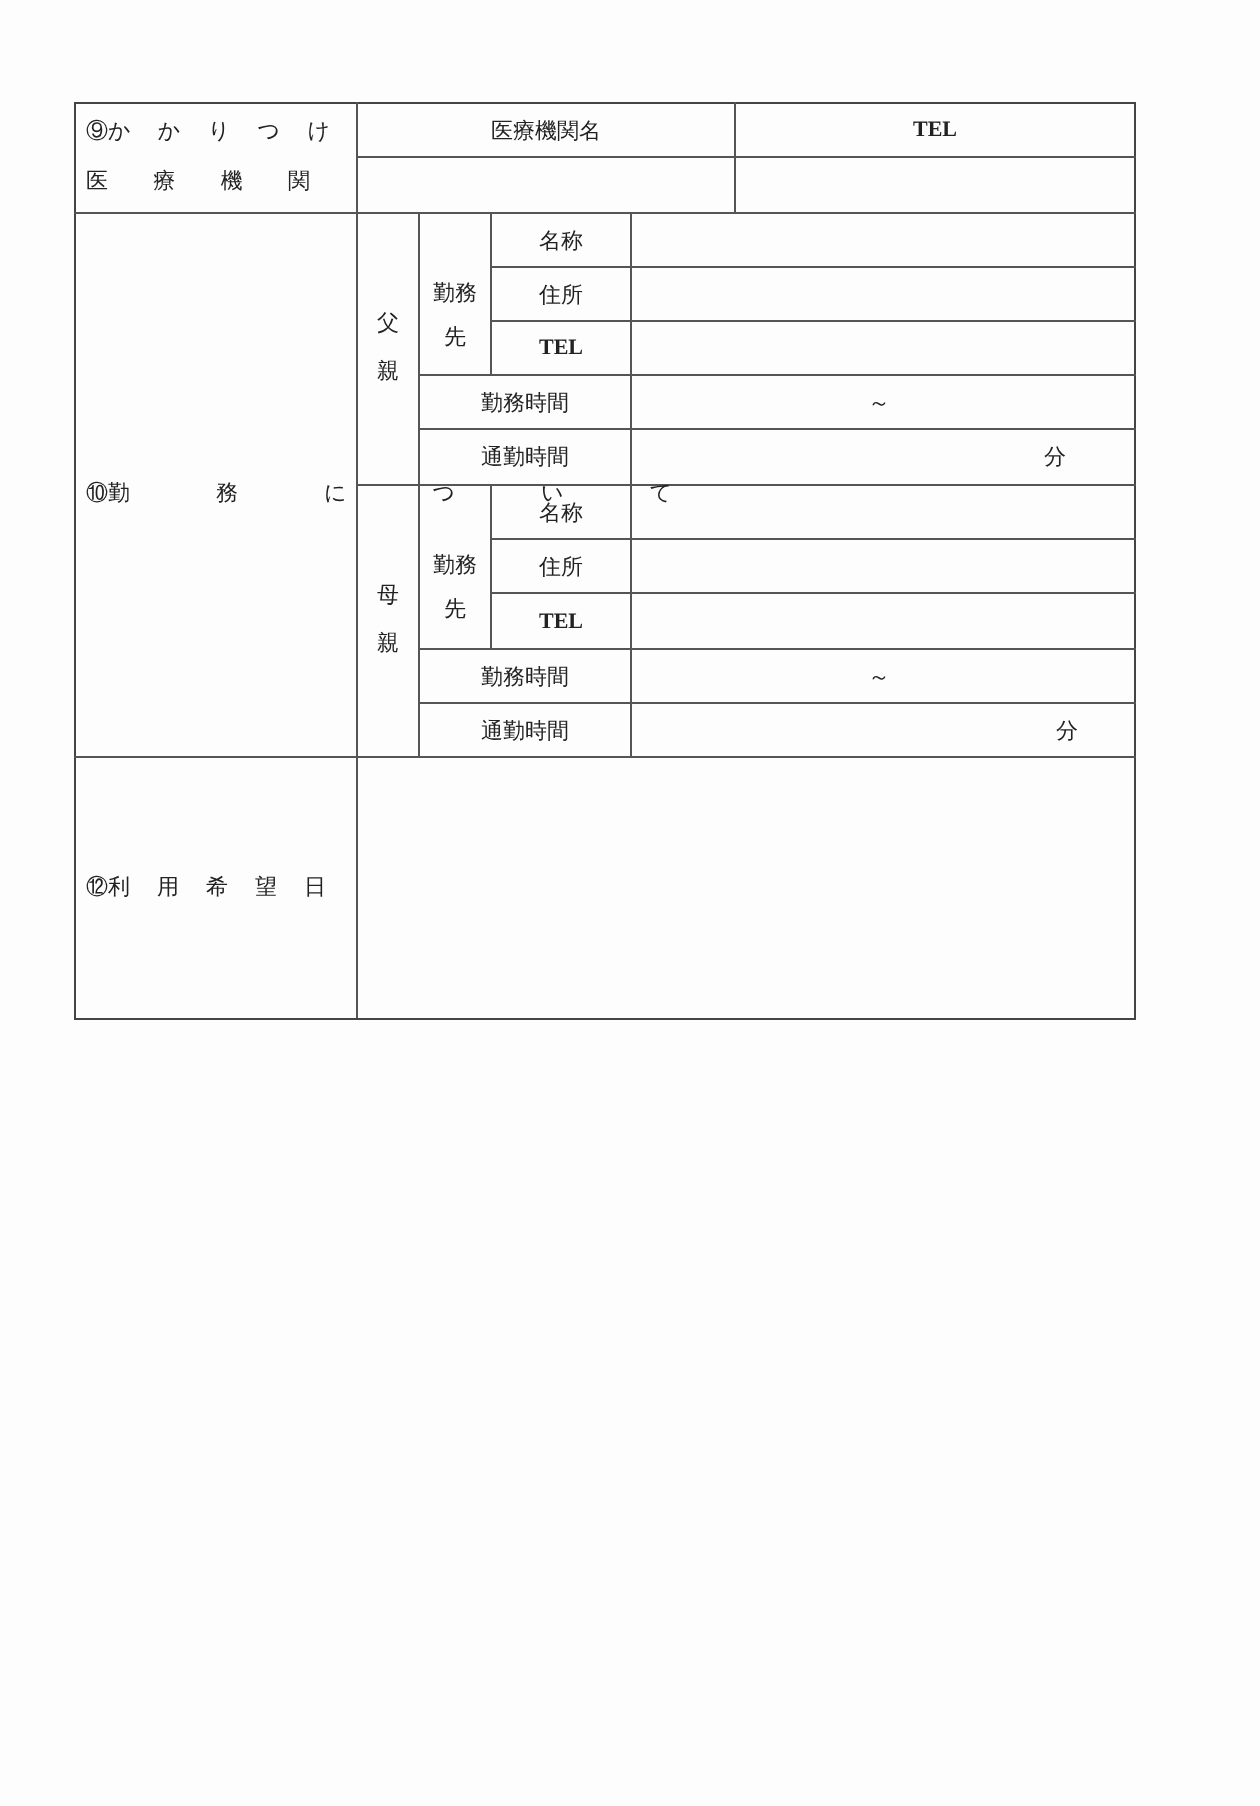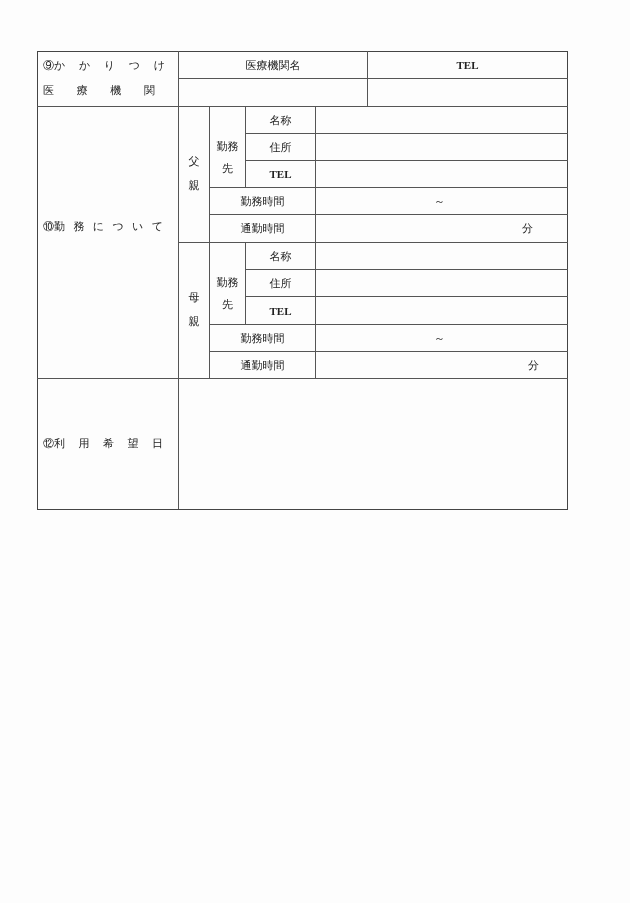--- a/index.html
+++ b/index.html
@@ -73,21 +73,21 @@
       <span>機</span>
       <span>関</span>
     </div>
   </div>
 
   <div class="cell" style="left:179px; top:52px; width:188px; height:26px;">医療機関名</div>
   <div class="cell b" style="left:368px; top:52px; width:199px; height:26px;">TEL</div>
   <div class="cell" style="left:179px; top:79px; width:188px; height:27px;"></div>
   <div class="cell" style="left:368px; top:79px; width:199px; height:27px;"></div>
 
-  <div class="txt" style="left:43px; top:220px; width:120px; display:flex; justify-content:space-between;">
+  <div class="txt" style="left:43px; top:240px; width:120px; display:flex; gap:43px;">
     <span>⑩勤</span>
     <span>務</span>
     <span>に</span>
     <span>つ</span>
     <span>い</span>
     <span>て</span>
   </div>
 
   <div>
     <div class="vert" style="left:184px; top:152px;">父</div>

